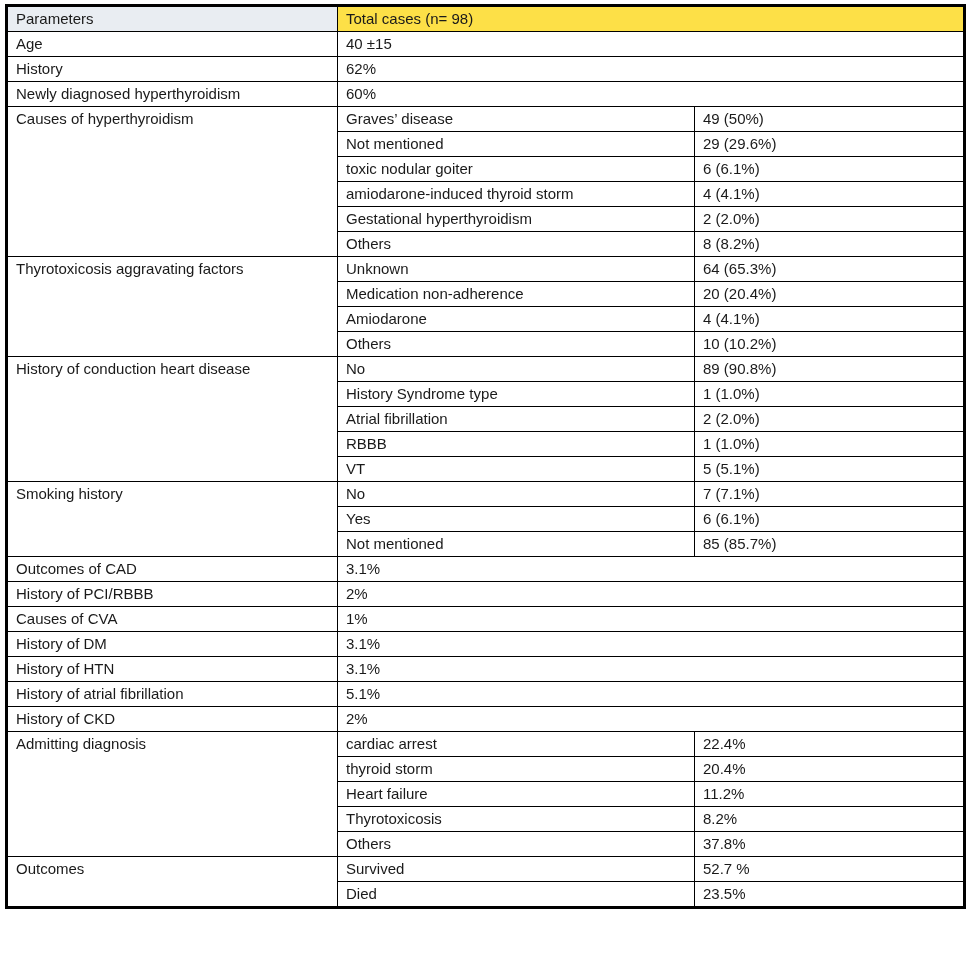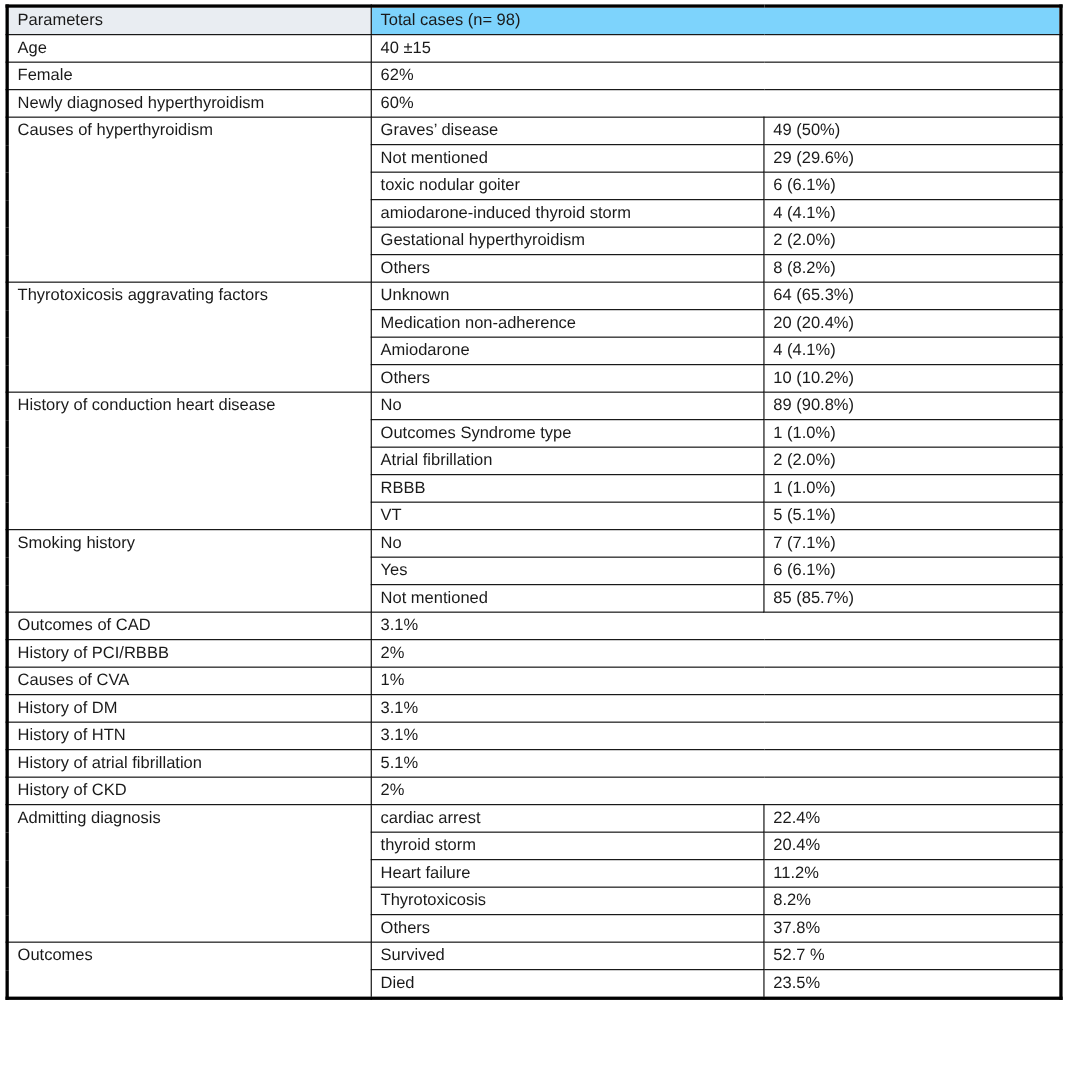--- a/index.html
+++ b/index.html
@@ -40,30 +40,30 @@
 <div class="table-wrap">
   <table class="params-table">
     <colgroup>
       <col class="c1">
       <col class="c2">
       <col class="c3">
     </colgroup>
     <thead>
       <tr>
         <th class="hdr" style="background: rgb(233, 237, 242);">Parameters</th>
-        <th class="hdr" colspan="2" style="background: #7dd3fc;">Total cases (n= 98)</th>
+        <th class="hdr" colspan="2" style="background: #fde047;">Total cases (n= 98)</th>
       </tr>
     </thead>
     <tbody>
         <tr>
           <td rowspan="1">Age</td>
           <td colspan="2">40 ±15</td>
         </tr>
         <tr>
-          <td rowspan="1">Female</td>
+          <td rowspan="1">History</td>
           <td colspan="2">62%</td>
         </tr>
         <tr>
           <td rowspan="1">Newly diagnosed hyperthyroidism</td>
           <td colspan="2">60%</td>
         </tr>
         <tr>
           <td rowspan="6">Causes of hyperthyroidism</td>
           <td>Graves’ disease</td>
           <td>49 (50%)</td>
@@ -104,21 +104,21 @@
         <tr>
           <td>Others</td>
           <td>10 (10.2%)</td>
         </tr>
         <tr>
           <td rowspan="5">History of conduction heart disease</td>
           <td>No</td>
           <td>89 (90.8%)</td>
         </tr>
         <tr>
-          <td>Outcomes Syndrome type</td>
+          <td>History Syndrome type</td>
           <td>1 (1.0%)</td>
         </tr>
         <tr>
           <td>Atrial fibrillation</td>
           <td>2 (2.0%)</td>
         </tr>
         <tr>
           <td>RBBB</td>
           <td>1 (1.0%)</td>
         </tr>

